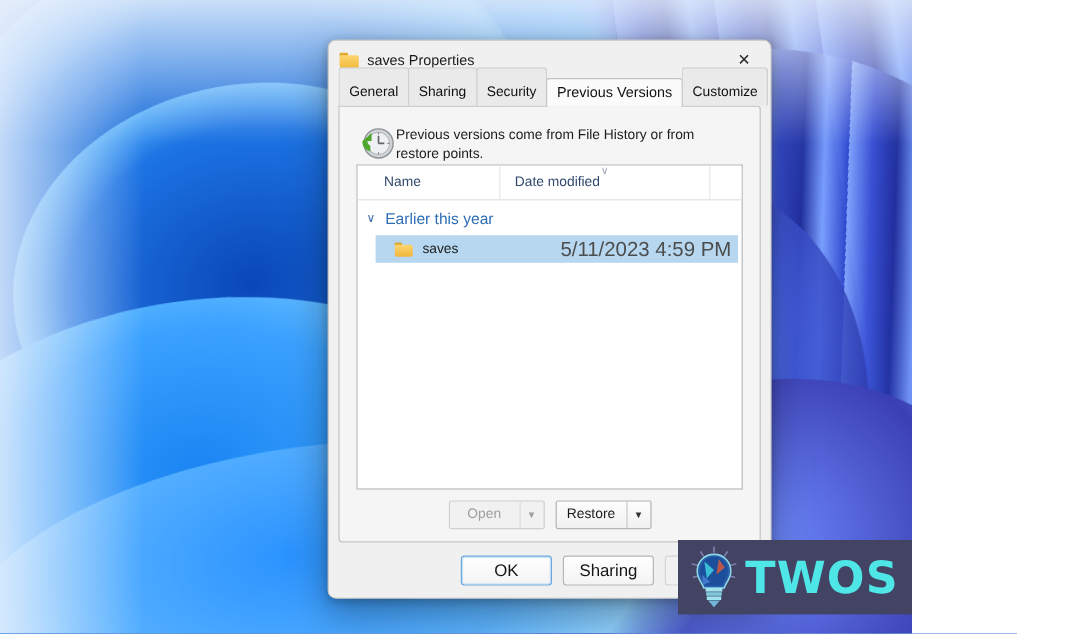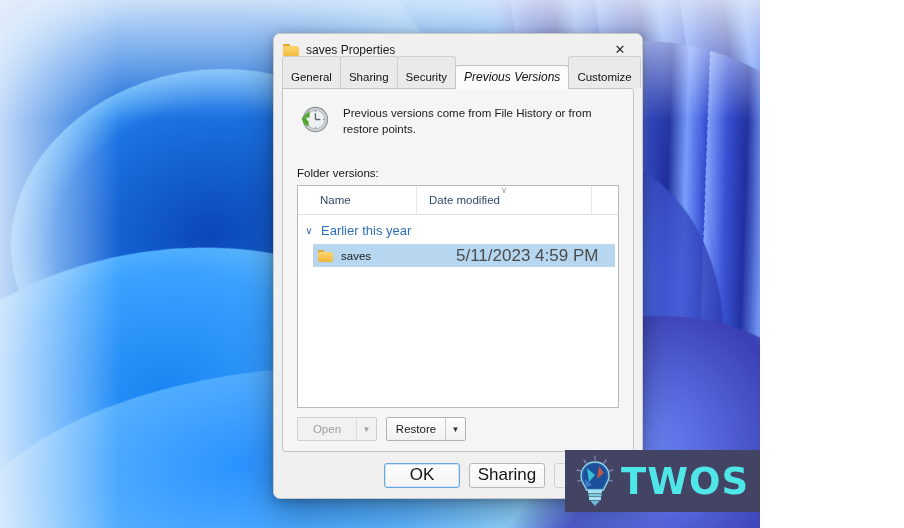--- a/index.html
+++ b/index.html
@@ -181,40 +181,38 @@
   }
   .tab-item.active {
     background: #fbfbfb;
     border-color: #c4c4c4;
     padding-top: 5px;
     padding-bottom: 5px;
     margin-bottom: -1px;
     position: relative;
     z-index: 4;
     font-size: 12px;
-    font-style: italic;
   }
 
   .tabpanel {
     flex: 1 1 auto;
     margin: 0 8px 0 8px;
     background: #f5f5f5;
     border: 1px solid #c4c4c4;
     border-radius: 0 3px 3px 3px;
     position: relative;
     padding: 12px 14px 10px 14px;
     display: flex;
     flex-direction: column;
     min-height: 0;
   }
 
   .intro {
     display: flex;
     align-items: flex-start;
-    gap: 13px;
     margin-top: 2px;
   }
   .clock-icon { width: 33px; height: 33px; flex: none; }
   .intro-text {
     font-size: 11.5px;
     color: #1b1b1b;
     line-height: 16px;
     padding-top: 2px;
     max-width: 265px;
   }
@@ -290,21 +288,21 @@
   }
   .group-title {
     font-size: 13px;
     color: #2f6fb5;
   }
   .row {
     display: flex;
     align-items: center;
     height: 23px;
     margin: 2px 3px 0 15px;
-    padding-left: 5px;
+    padding-left: 16px;
     cursor: default;
   }
   .row.selected { background: #b6d7ef; }
   .row-folder-icon {
     width: 15px; height: 12px;
     position: relative;
     margin-right: 8px;
     flex: none;
   }
   .row-folder-icon .tab {
@@ -315,21 +313,21 @@
     position: absolute; left: 0; top: 2px; width: 15px; height: 10px;
     background: linear-gradient(180deg, #fcd670 0%, #f0b63a 100%);
     border-radius: 1px 2px 2px 2px;
   }
   .row-name { font-size: 11.5px; color: #1a1a1a; width: 115px; }
   .row-date { font-size: 17px; color: #4c4c4c; }
 
   
   .action-row {
     display: flex;
-    justify-content: flex-start;
+    justify-content: center;
     align-items: center;
     gap: 9px;
     padding-top: 9px;
     flex: none;
   }
   .split-btn {
     display: flex;
     height: 22px;
     border: 1px solid #b4b4b4;
     border-radius: 2px;
@@ -365,21 +363,21 @@
     display: flex;
     justify-content: flex-end;
     align-items: center;
     gap: 9px;
     padding: 0 12px;
     background: #f0f0f0;
   }
   .dlg-btn {
     width: 74px;
     height: 23px;
-    font-size: 17px;
+    font-size: 14px;
     color: #151515;
     background: linear-gradient(180deg, #fefefe 0%, #f4f4f4 100%);
     border: 1px solid #b7b7b7;
     border-radius: 3px;
     display: flex;
     align-items: center;
     justify-content: center;
     cursor: default;
     text-align: center;
   }
@@ -466,21 +464,20 @@
           <line x1="19" y1="17" x2="24" y2="17" stroke="#5e6468" stroke-width="1.4"></line>
           <line x1="19" y1="7.6" x2="19" y2="9.4" stroke="#82888c" stroke-width="1"></line>
           <line x1="19" y1="24.6" x2="19" y2="26.4" stroke="#82888c" stroke-width="1"></line>
           <line x1="26.6" y1="17" x2="28.4" y2="17" stroke="#82888c" stroke-width="1"></line>
           <path d="M13 8 L13 15 L5.5 15 Z" fill="#4fa82e"></path>
           <path d="M5 15 A9 9 0 0 0 12 24 L12 19 A4.6 4.6 0 0 1 9.2 15 Z" fill="#4fa82e"></path>
         </svg>
         <div class="intro-text">Previous versions come from File History or from restore points.</div>
       </div>
 
-      <div class="folder-versions-label">Folder versions:</div>
 
       <div class="listbox">
         <div class="list-header">
           <div class="col col-name">Name</div>
           <div class="col col-date">
             <span class="sort-chevron">∨</span>
             <span>Date modified</span>
           </div>
           <div class="col col-rest"></div>
         </div>

